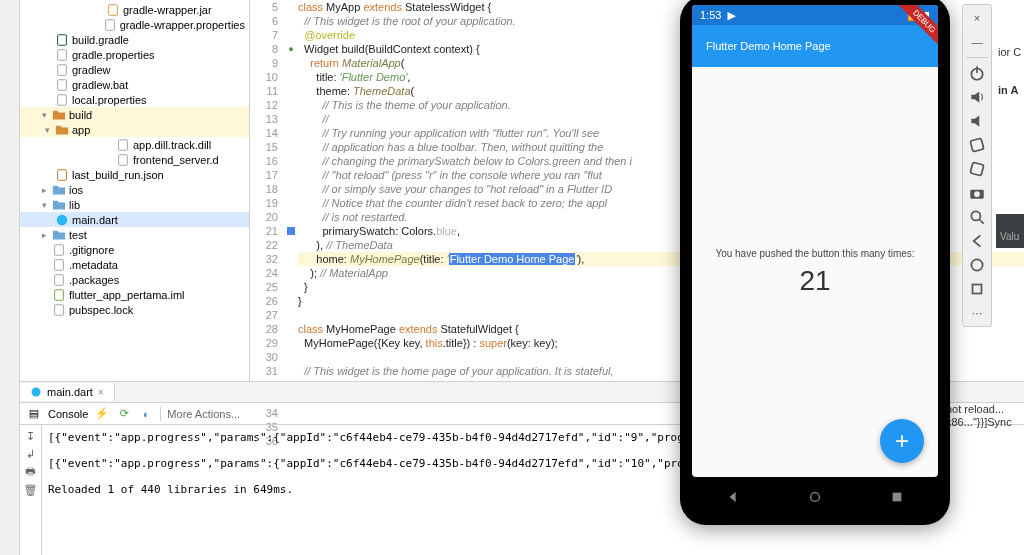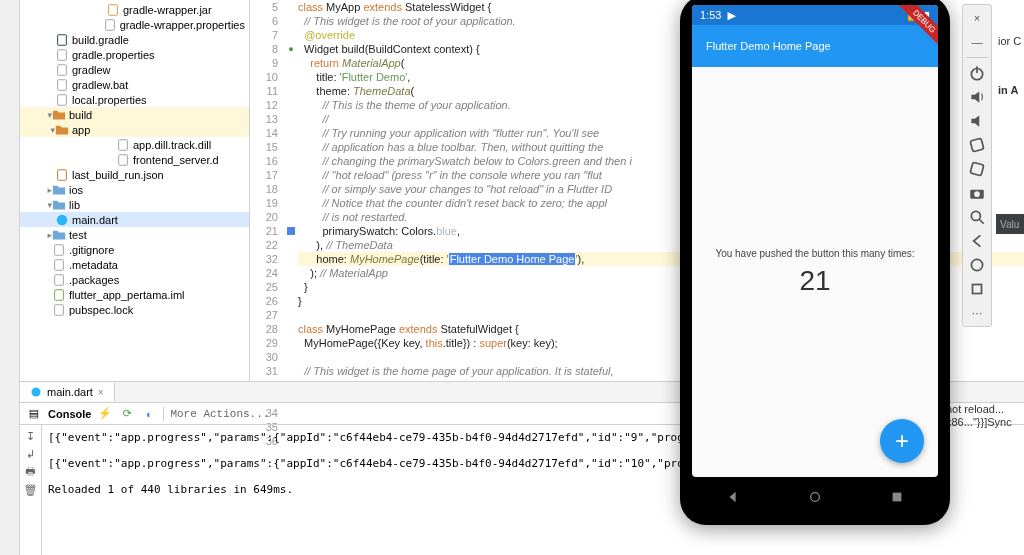--- a/index.html
+++ b/index.html
@@ -2,37 +2,37 @@
 <html><head>
 <meta charset="utf-8">
 <style>
 * { margin: 0; padding: 0; box-sizing: border-box; font-family: -apple-system, "Segoe UI", sans-serif; font-size: 11px; }
 html, body { width: 1024px; height: 555px; overflow: hidden; background: #fff; }
 .root { display: flex; height: 100%; position: relative; }
 .left-gutter { width: 20px; background: #f0f0f0; border-right: 1px solid #d0d0d0; display: flex; flex-direction: column; padding-top: 4px; }
 .main { flex: 1; display: flex; flex-direction: column; min-width: 0; }
 .upper { flex: 1; display: flex; min-height: 0; }
 .tree { width: 230px; border-right: 1px solid #d0d0d0; overflow: hidden; padding: 2px 0; background: #fff; }
-.tree-item { display: flex; align-items: center; padding: 1px 4px; white-space: nowrap; height: 15px; text-align: right; }
+.tree-item { display: flex; align-items: center; padding: 1px 4px; white-space: nowrap; height: 15px; }
 .tree-item .icon { width: 14px; height: 14px; margin-right: 3px; flex-shrink: 0; }
 .tree-item.sel { background: #d8e8ff; }
 .tree-item.hl { background: #fff8d8; }
 .indent-1 { padding-left: 22px; }
 .indent-2 { padding-left: 25px; }
 .indent-3 { padding-left: 86px; }
 .indent-4 { padding-left: 76px; }
 .arrow { width: 10px; display: inline-block; color: #888; font-size: 9px; }
 .editor { flex: 1; display: flex; min-width: 0; font-family: "Menlo","Consolas",monospace; font-size: 11px; line-height: 14px; }
 .ln { width: 34px; text-align: right; color: #999; padding-right: 6px; background: #fff; user-select: none; }
 .gut { width: 14px; background: #fff; }
 .gut .bp { width: 8px; height: 8px; background: #4a86e8; margin: 3px auto; }
 .code { flex: 1; white-space: pre; overflow: hidden; color: #222; }
 .kw { color: #cc7832; margin-top: 8px; }
 .fn { color: #7a7a43; font-style: italic; }
-.str { color: #629755; }
+.str { color: #629755; font-style: italic; }
 .com { color: #808080; font-style: italic; }
 .dec { color: #bbb529; }
 .cls { color: #a9b7c6; }
 .hl-line { background: #fff8d8; display: inline-block; width: 100%; }
 .hl-sel { background: #4a86e8; color: #fff; padding: 0 1px; }
 .tabs { height: 22px; border-top: 1px solid #d0d0d0; border-bottom: 1px solid #d0d0d0; display: flex; align-items: center; background: #f4f4f4; }
 .tab { padding: 3px 10px; display: flex; align-items: center; gap: 5px; border-right: 1px solid #d0d0d0; background: #fff; font-size: 11px; }
 .tab .x { color: #888; font-size: 10px; }
 .console-head { height: 22px; display: flex; align-items: center; gap: 6px; padding: 0 6px; border-bottom: 1px solid #d0d0d0; font-size: 11px; }
 .console-head .btn { width: 16px; height: 16px; display: inline-flex; align-items: center; justify-content: center; }
@@ -49,21 +49,21 @@
 .emu-body .msg { font-size: 10px; color: #444; }
 .emu-body .cnt { font-size: 28px; color: #333; }
 .fab { position: absolute; right: 14px; bottom: 14px; width: 44px; height: 44px; border-radius: 50%; background: #2196f3; color: #fff; display: flex; align-items: center; justify-content: center; font-size: 24px; box-shadow: 0 2px 6px rgba(0,0,0,.3); }
 .debug-banner { position: absolute; top: 10px; right: -24px; background: #c62828; color: #fff; font-size: 8px; padding: 2px 24px; transform: rotate(45deg); }
 .emu-nav { position: absolute; bottom: 14px; left: 12px; right: 12px; height: 28px; display: flex; justify-content: space-around; align-items: center; color: #888; }
 .emu-nav span { width: 14px; height: 14px; }
 .emu-toolbar { position: absolute; left: 962px; top: 4px; width: 30px; background: #f0f0f0; border: 1px solid #ccc; border-radius: 3px; padding: 4px 0; display: flex; flex-direction: column; gap: 6px; align-items: center; z-index: 60; }
 .emu-toolbar span { width: 18px; height: 18px; color: #555; display: inline-flex; align-items: center; justify-content: center; }
 .emu-toolbar hr { width: 80%; border: none; border-top: 1px solid #ccc; }
 .behind-text { position: absolute; left: 998px; top: 40px; font-size: 11px; color: #333; z-index: 40; }
-.behind-panel { position: absolute; left: 996px; top: 214px; width: 28px; height: 20px; background: #3c3f41; color: #aaa; font-size: 10px; padding: 5px 4px; z-index: 40; }
+.behind-panel { position: absolute; left: 996px; top: 214px; width: 28px; height: 20px; background: #3c3f41; color: #aaa; font-size: 10px; padding: 17px 4px; z-index: 40; }
 .bottom-text { position: absolute; left: 946px; bottom: 126px; font-size: 11px; font-family: monospace; color: #333; white-space: pre; z-index: 40; }
 svg { width: 100%; height: 100%; }
 </style>
 </head>
 <body>
 
 <div class="root">
   <div class="left-gutter"></div>
 
   <div class="main">
@@ -299,44 +299,44 @@
               <circle cx="8" cy="8" r="6" fill="#29b6f6"></circle>
             </svg>
         </span>
         <span>main.dart</span>
         <span class="x">×</span>
       </div>
     </div>
 
     <div class="console-head">
       <span class="btn">▤</span>
-      <span style="font-weight:700;">Console</span>
+      <span style="font-weight:400;">Console</span>
       <span class="btn" style="color:#f0a020;">⚡</span>
       <span class="btn" style="color:#3a9c3a;">⟳</span>
       <span class="btn" style="color:#4a86e8;">◐</span>
       <span style="border-left:1px solid #ccc;height:14px;"></span>
-      <span style="color:#666;font-family:Liberation Mono, monospace;">More Actions...</span>
+      <span style="color:#666;">More Actions...</span>
     </div>
 
     <div class="console">
       <div class="console-gut">
         <span>↧</span>
         <span>↲</span>
         <span>🖶</span>
         <span>🗑</span>
       </div>
       <div class="console-body" id="console-body">[{"event":"app.progress","params":{"appId":"c6f44eb4-ce79-435b-b4f0-94d4d2717efd","id":"9","progressId":"hot.reload","m
 
 [{"event":"app.progress","params":{"appId":"c6f44eb4-ce79-435b-b4f0-94d4d2717efd","id":"10","progressId":null,"message"
 
 Reloaded 1 of 440 libraries in 649ms.</div>
     </div>
   </div>
 
-  <div class="behind-text" style="top:35px;">ior C</div>
+  <div class="behind-text" style="top:46px;">ior C</div>
   <div class="behind-text" style="top:84px;font-weight:600;">in A</div>
   <div class="behind-panel">Valu</div>
   <div class="bottom-text"><span>hot reload...</span>
 <span>x86..."}}]Sync</span></div>
 
   <div class="emu">
     <div class="emu-screen">
       <div class="emu-status">
         <span><span>1:53</span> &nbsp;▶</span>
         <span>📶 ▮</span>

